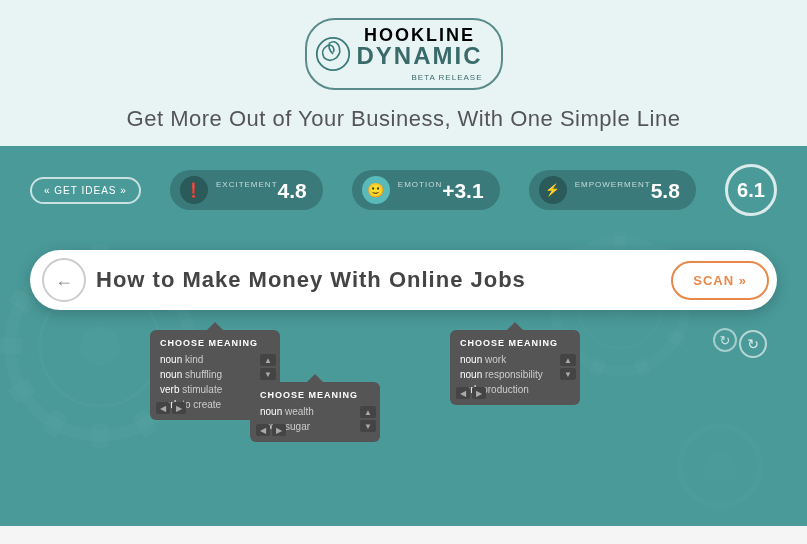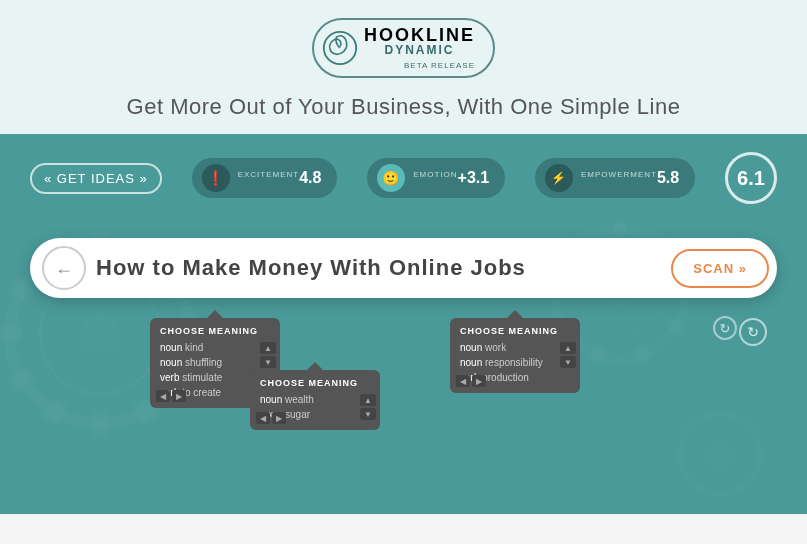--- a/index.html
+++ b/index.html
@@ -40,21 +40,21 @@
     }
 
     .logo-hookline {
       font-size: 18px;
       font-weight: bold;
       letter-spacing: 2px;
       color: #000000;
     }
 
     .logo-dynamic {
-      font-size: 12px;
+      font-size: 24px;
       font-weight: bold;
       letter-spacing: 2px;
       color: #3a6a6a;
     }
 
     .logo-beta {
       font-size: 8px;
       color: #3a6a6a;
       letter-spacing: 1px;
       text-align: right;
@@ -93,21 +93,21 @@
       position: relative;
       z-index: 2;
     }
 
     .get-ideas-btn {
       background: transparent;
       border: 2px solid rgba(255,255,255,0.7);
       color: white;
       padding: 6px 12px;
       border-radius: 20px;
-      font-size: 13px;
+      font-size: 10px;
       cursor: pointer;
       letter-spacing: 1px;
       white-space: nowrap;
     }
 
     .metric-card {
       background: #3a7a7a;
       border-radius: 24px;
       padding: 6px 16px 6px 10px;
       display: flex;
@@ -135,21 +135,21 @@
     }
 
     .metric-label {
       font-size: 8px;
       color: rgba(255,255,255,0.7);
       letter-spacing: 1px;
       text-transform: uppercase;
     }
 
     .metric-value {
-      font-size: 16px;
+      font-size: 21px;
       color: white;
       font-weight: bold;
       line-height: 1;
     }
 
     .score-circle {
       width: 52px;
       height: 52px;
       border-radius: 50%;
       border: 3px solid rgba(255,255,255,0.8);

